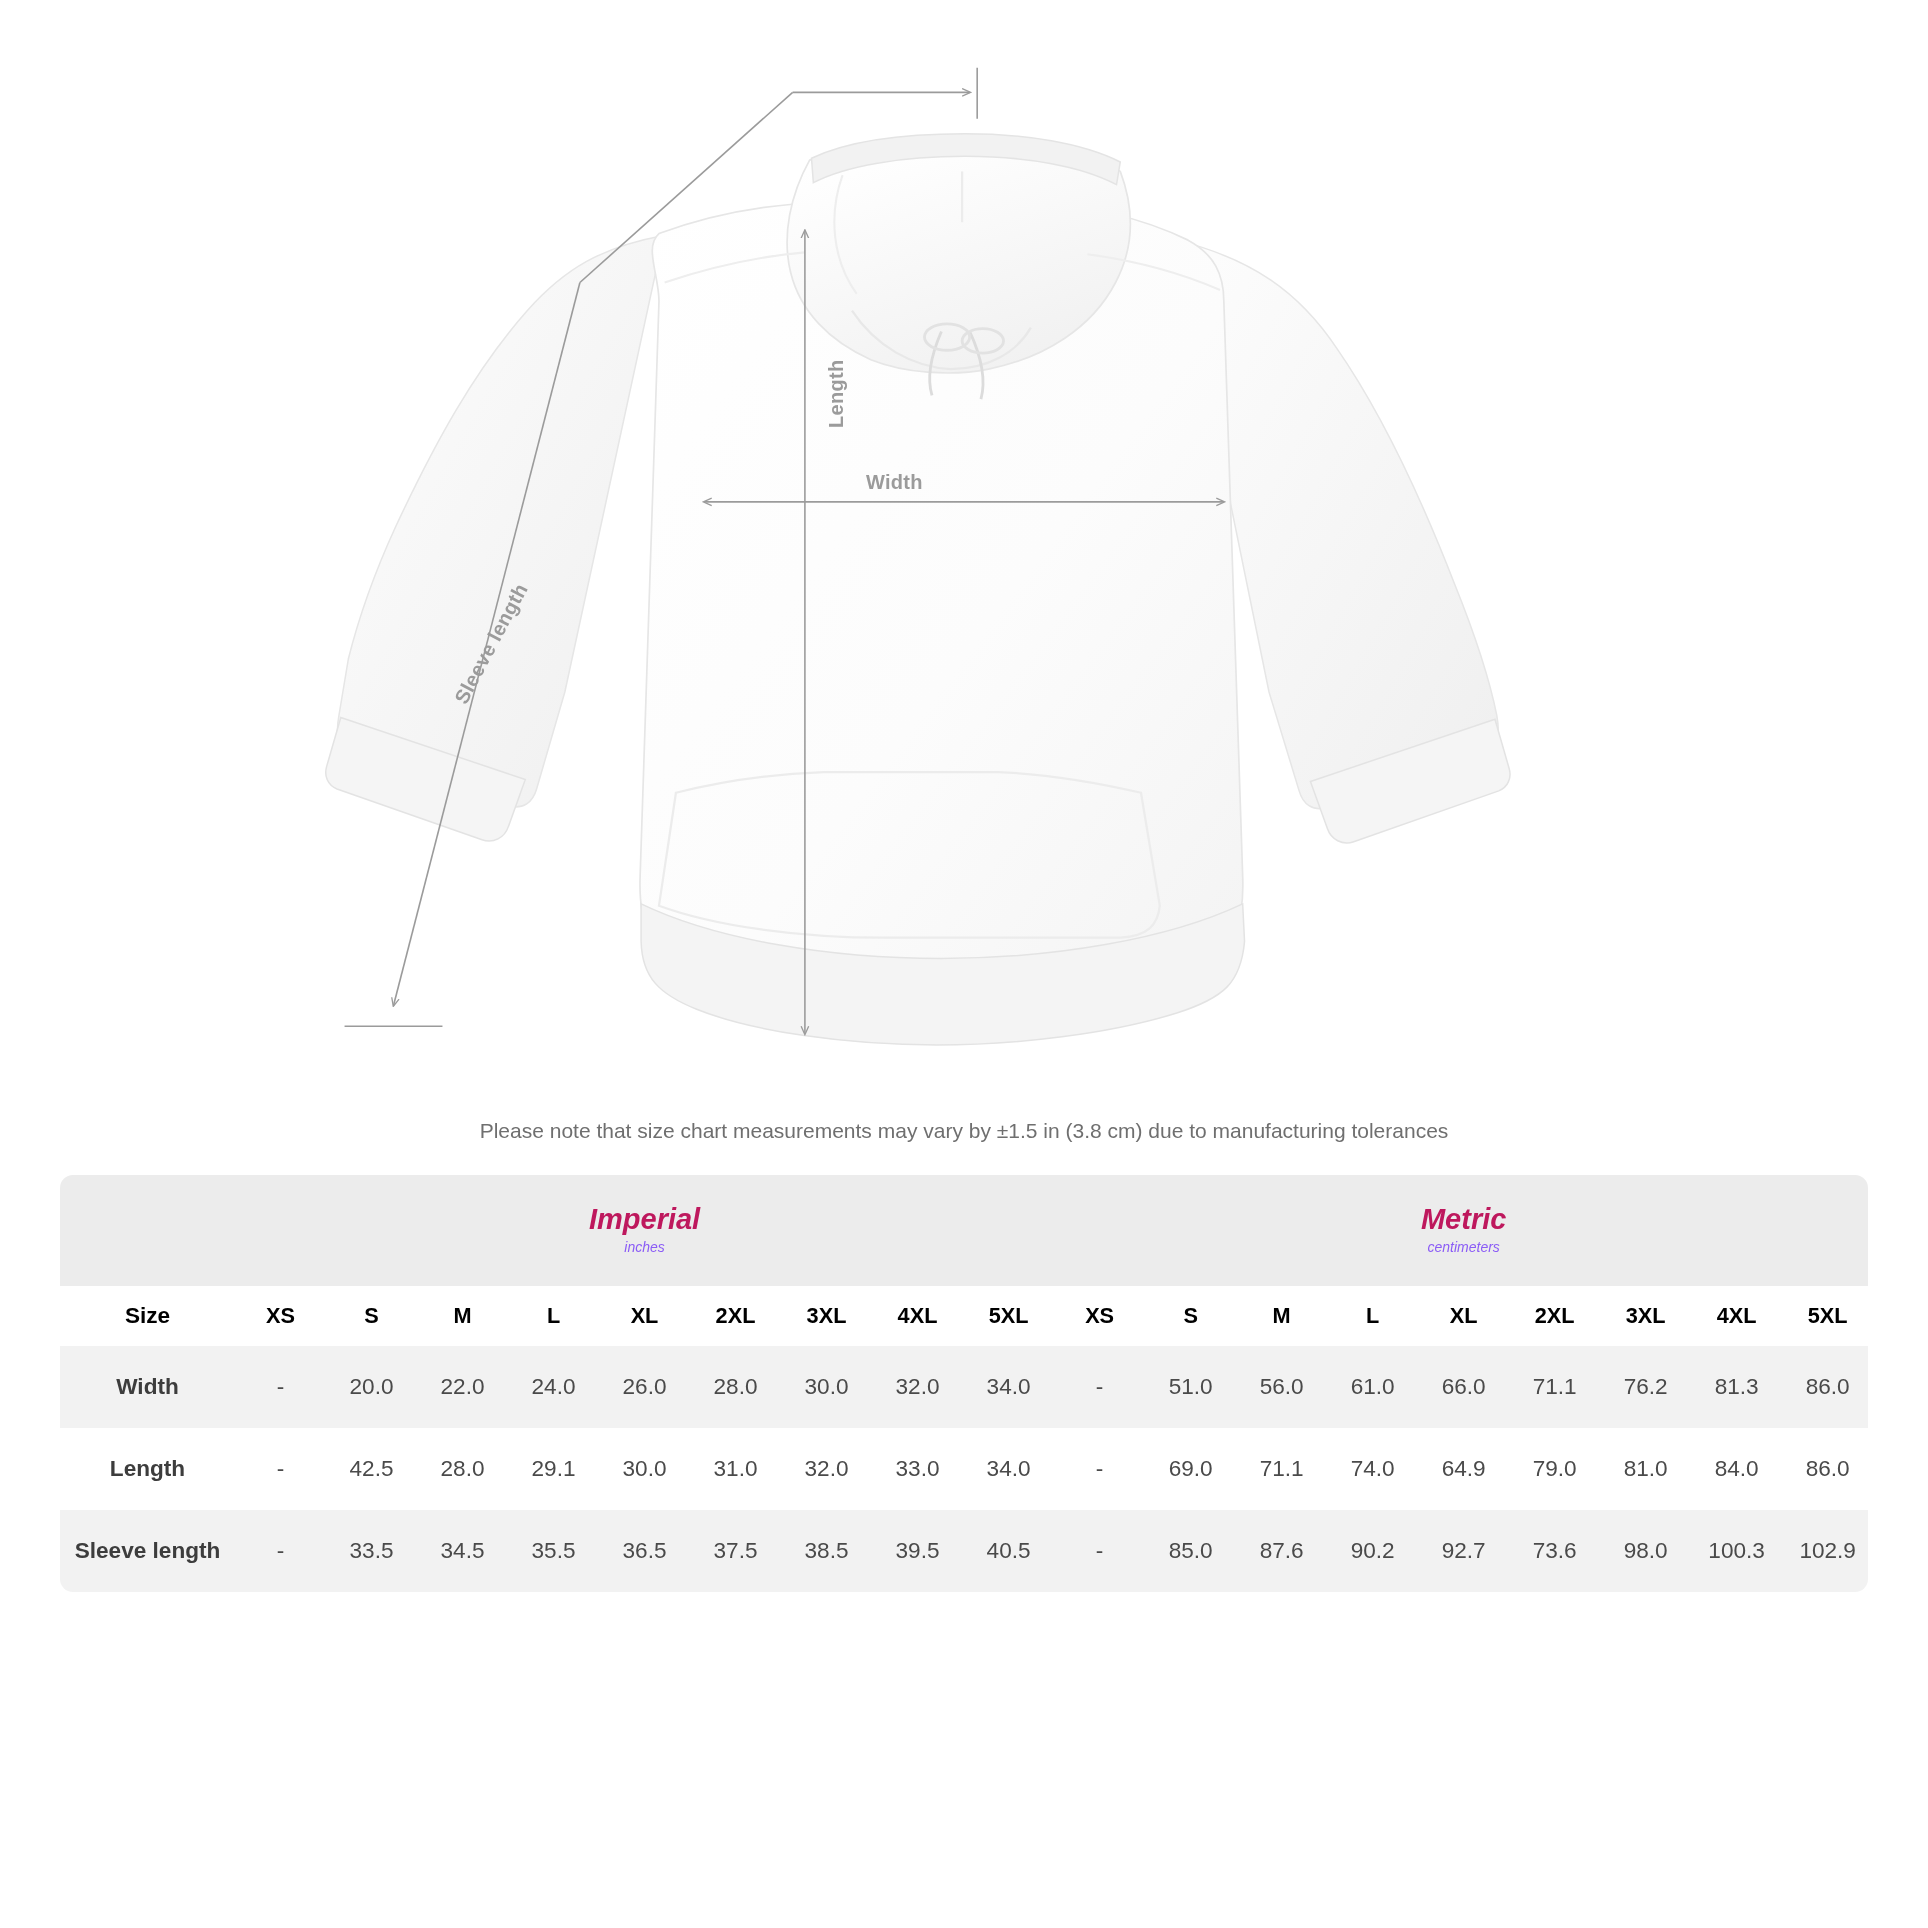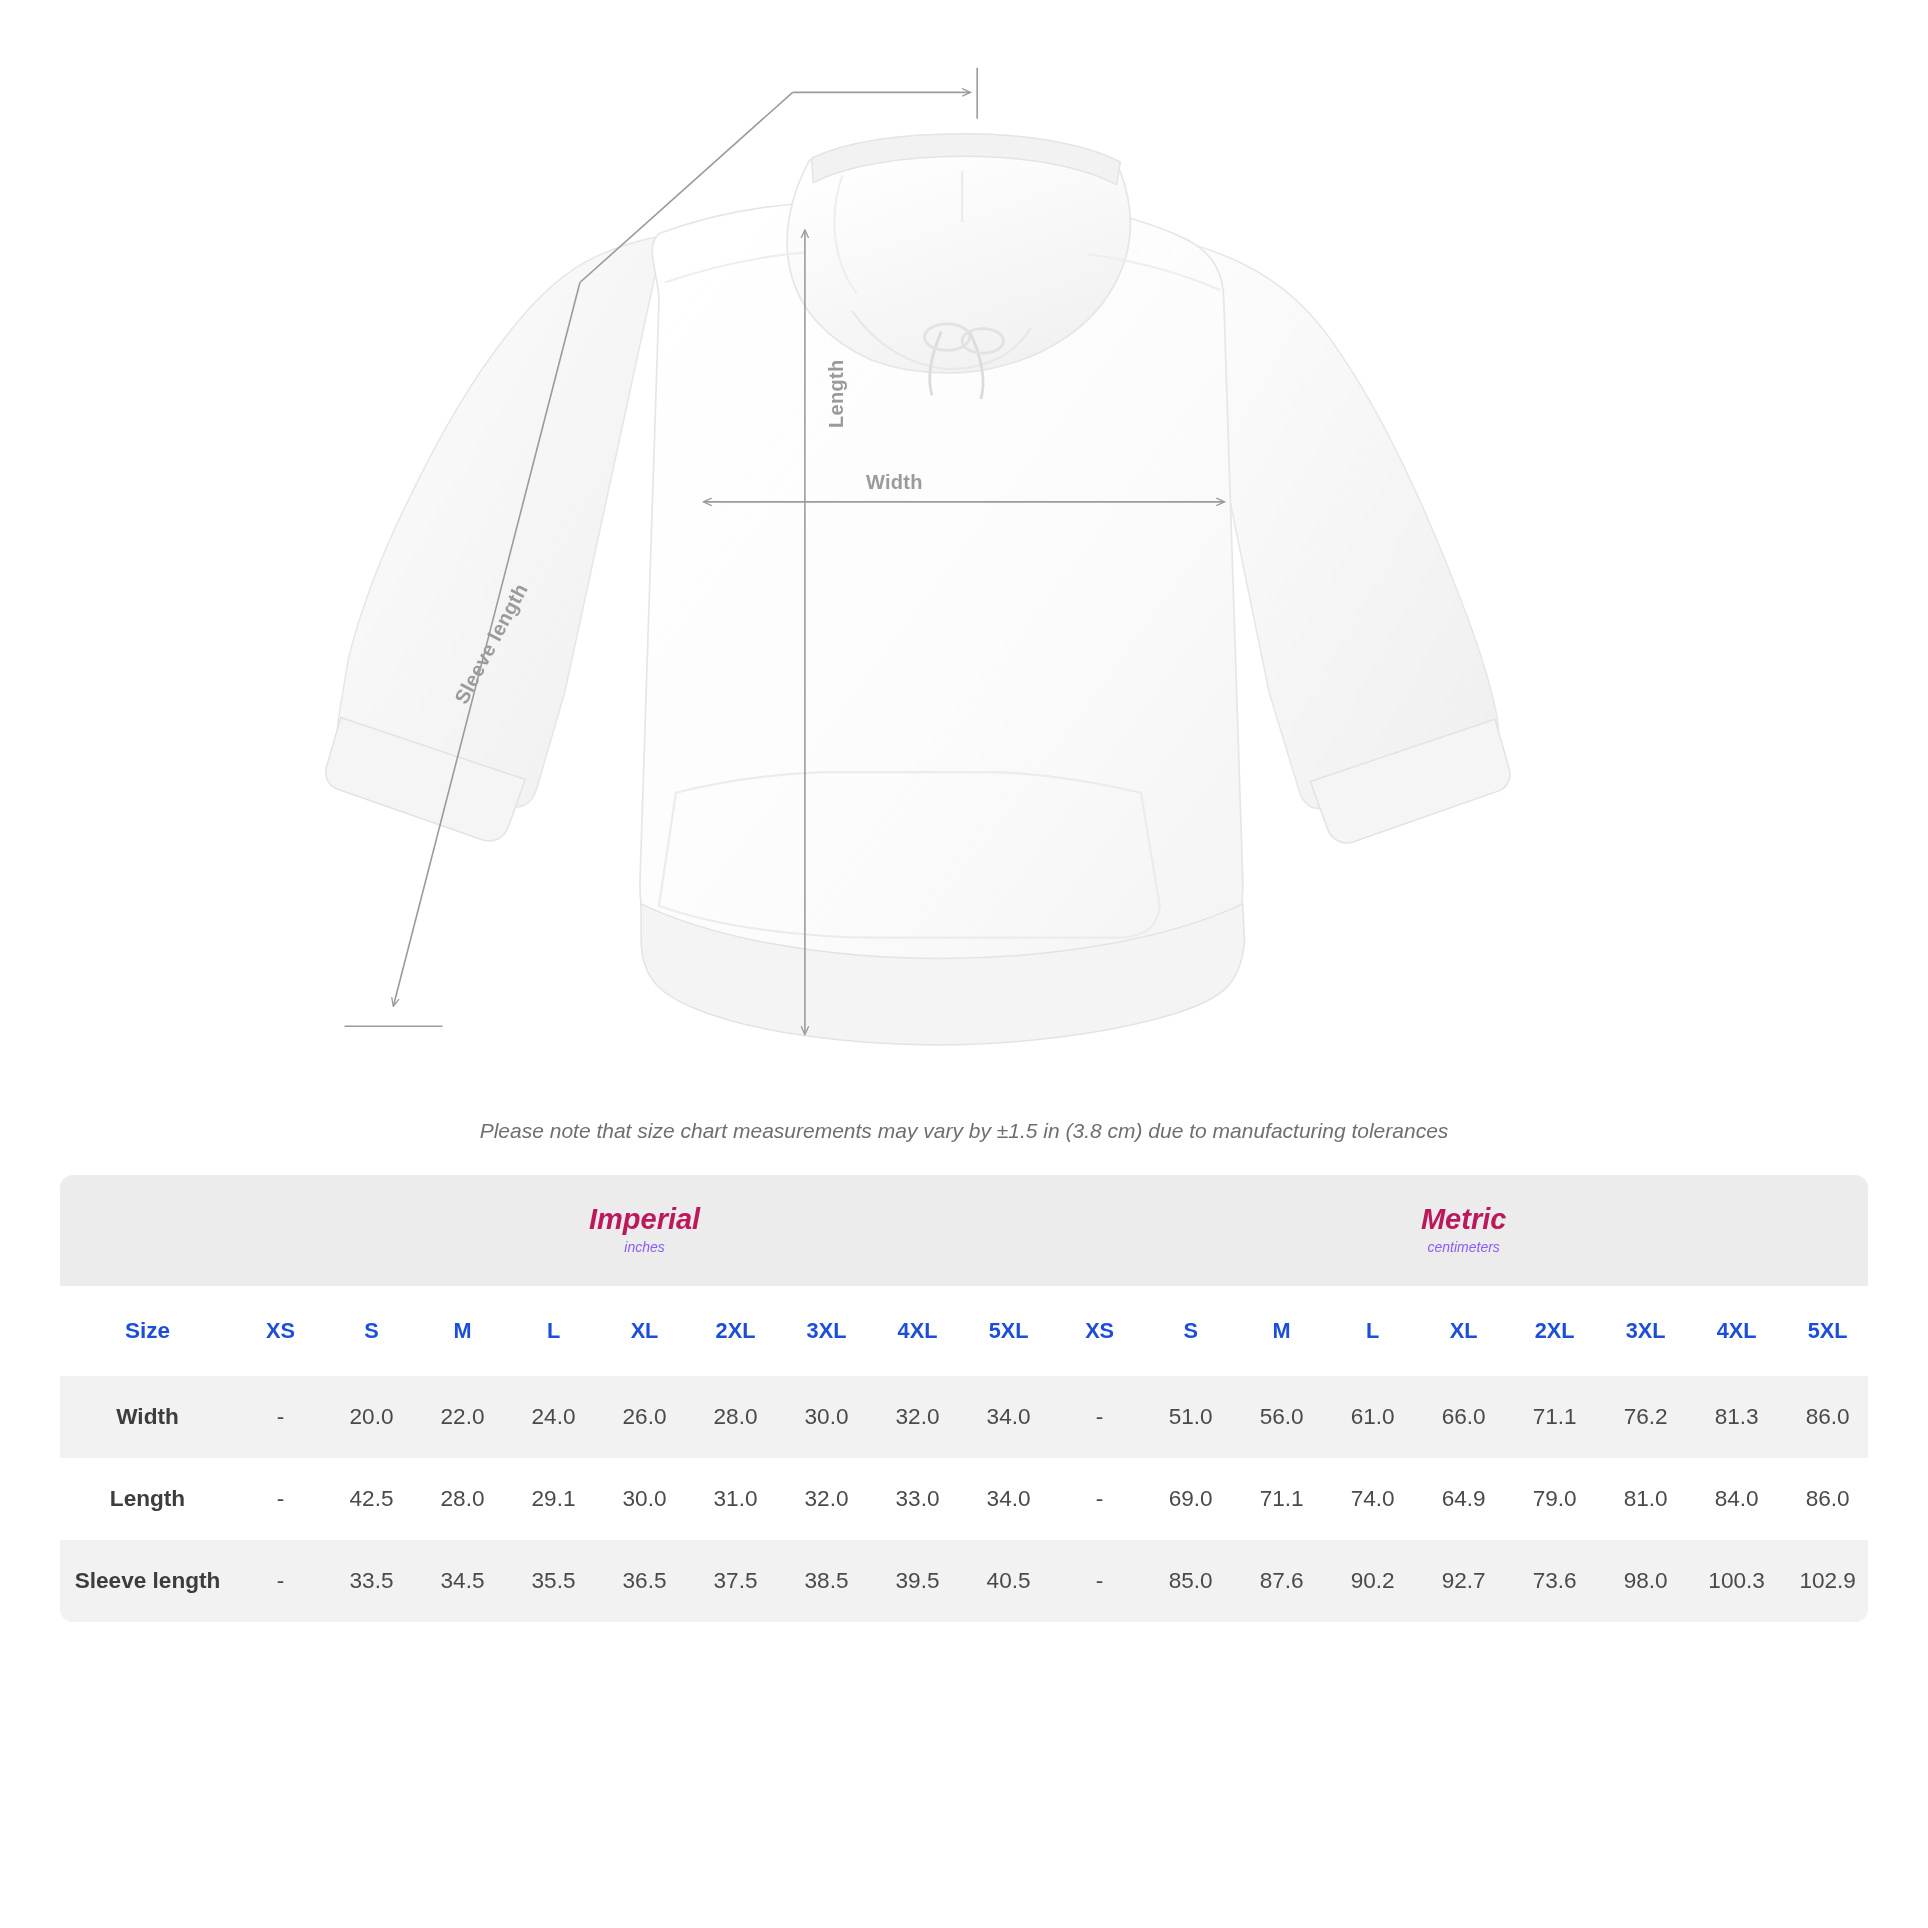--- a/index.html
+++ b/index.html
@@ -55,21 +55,20 @@
     margin-top: 7.5px;
   }
   .chart-title {
     font-size: 35px;
     font-weight: bold;
     color: #333333;
     margin: 0 0 17px 0;
   }
   .chart-note {
     font-size: 21px;
-    font-style: italic;
     color: #6f6f6f;
     margin: 0;
   }
 
   
   .table-wrap {
     margin: 32px 60px 0 60px;
     border-radius: 13px;
     overflow: hidden;
     background: #ffffff;
@@ -98,22 +97,22 @@
   .unit-sub {
     font-size: 14px;
     font-style: italic;
     color: #8b5cf6;
     line-height: 1.5;
   }
   .hdr-row td {
     background: #ffffff;
     font-size: 21.7px;
     font-weight: bold;
-    color: #1d4ed8;
-    padding: 32px 0;
+    color: #000000;
+    padding: 17px 0;
     border-right: 0.9px solid #ededed;
   }
   .hdr-row td:last-child { border-right: none; }
   .hdr-row td.rowlabel { font-size: 22.6px; }
 
   .data-row td {
     font-size: 22.6px;
     color: #4a4a4a;
     padding: 28px 0;
     border-right: 0.9px solid #ededed;

